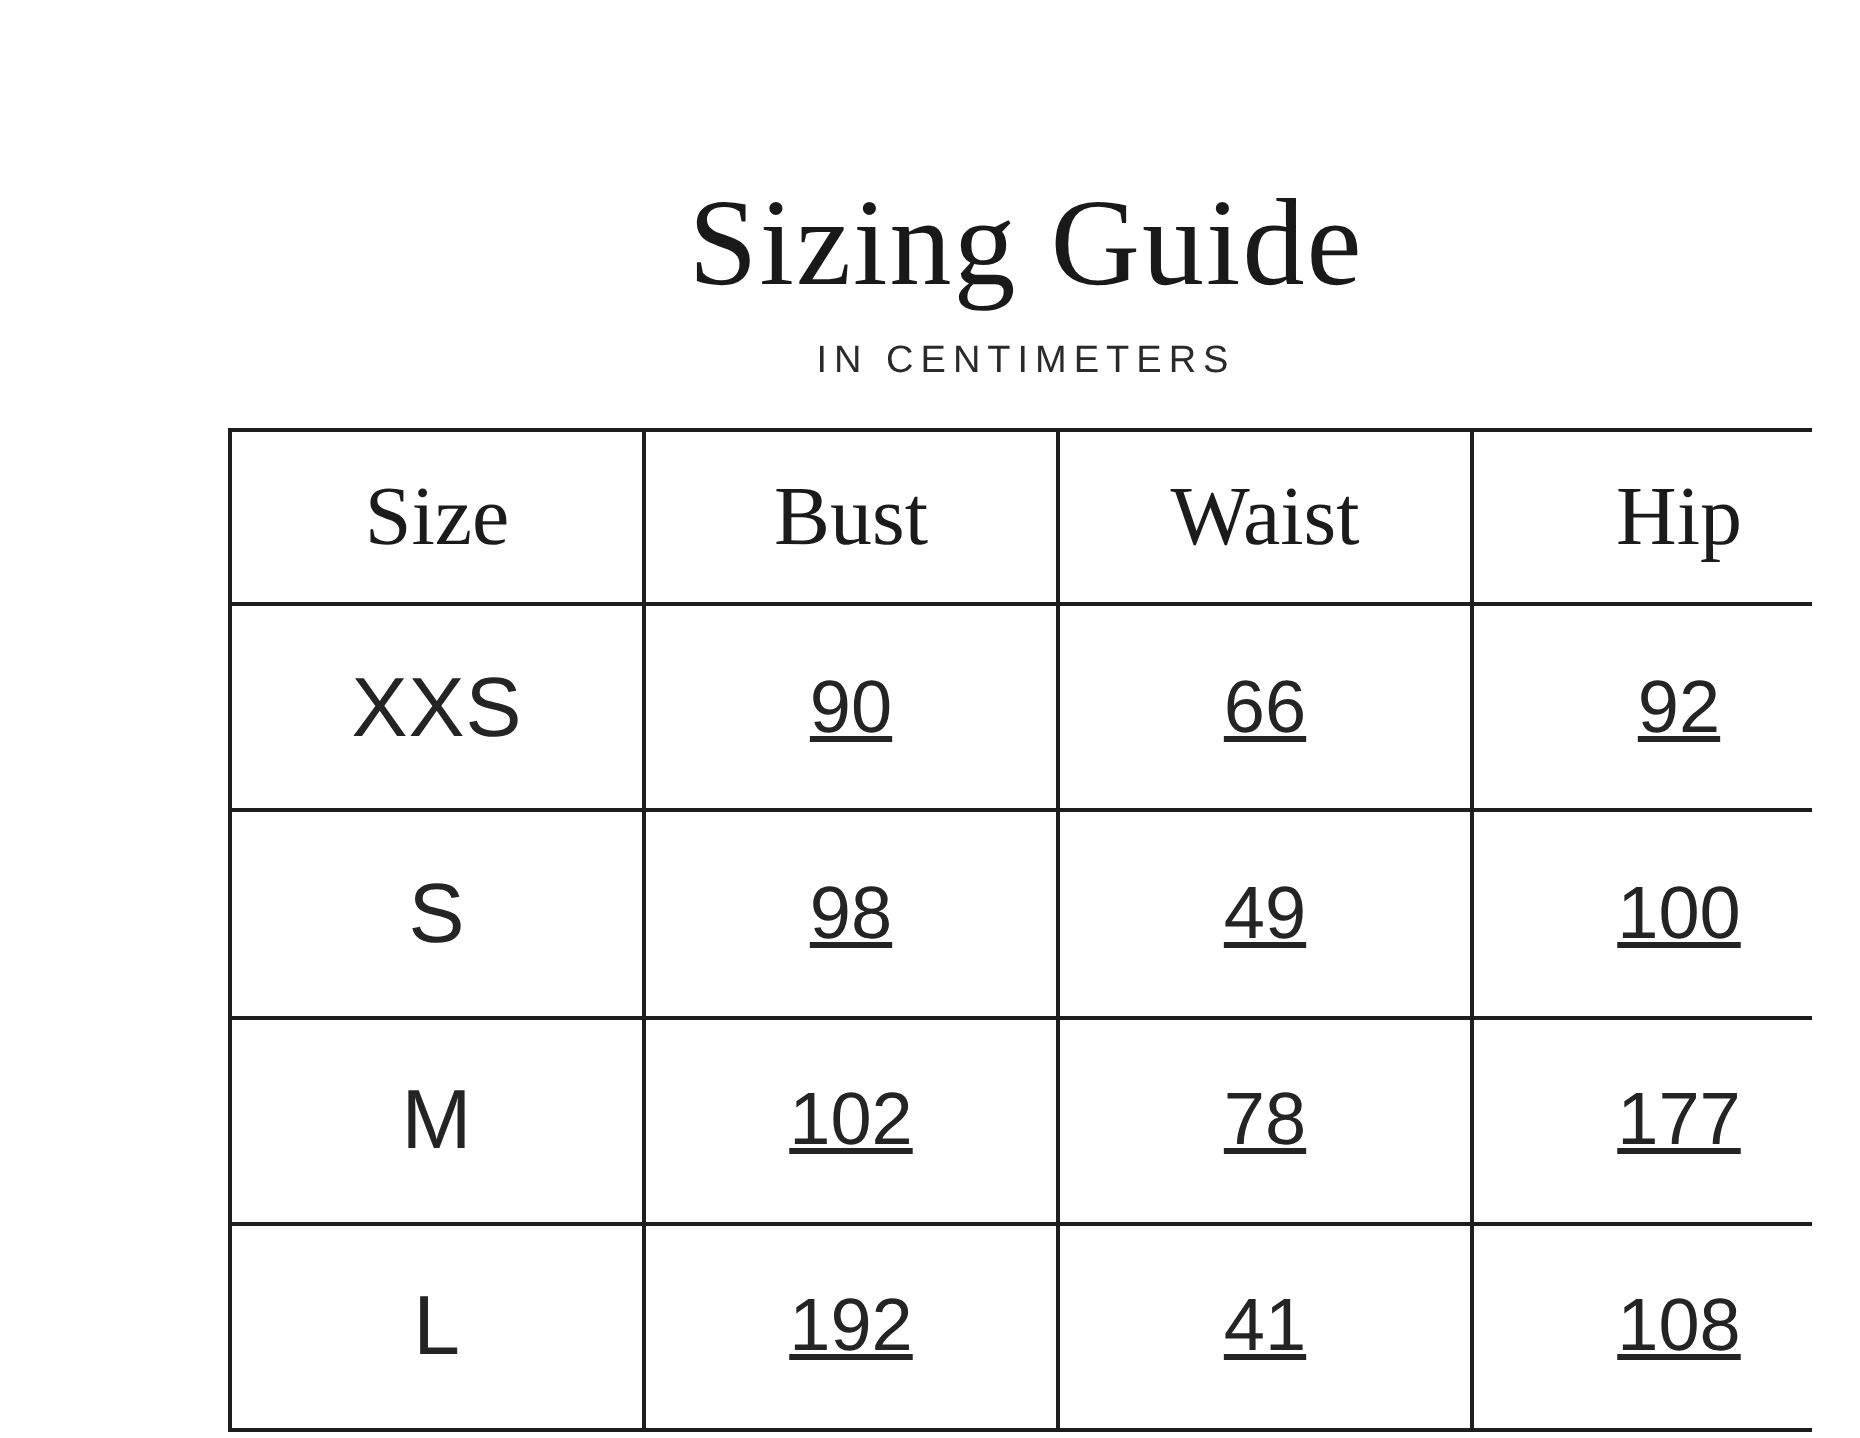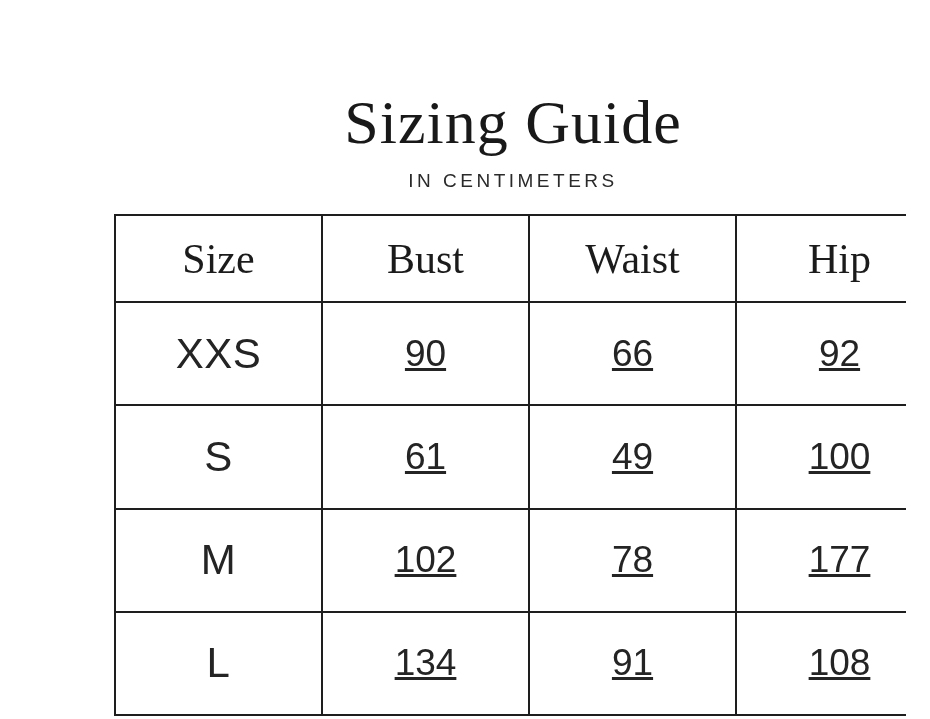--- a/index.html
+++ b/index.html
@@ -114,32 +114,32 @@
     </thead>
     <tbody>
       <tr>
         <td class="size-col">XXS</td>
         <td class="num-col">90</td>
         <td class="num-col">66</td>
         <td class="num-col">92</td>
       </tr>
       <tr>
         <td class="size-col">S</td>
-        <td class="num-col">61</td>
+        <td class="num-col">98</td>
         <td class="num-col">49</td>
         <td class="num-col">100</td>
       </tr>
       <tr>
         <td class="size-col">M</td>
         <td class="num-col">102</td>
         <td class="num-col">78</td>
         <td class="num-col">177</td>
       </tr>
       <tr>
         <td class="size-col">L</td>
-        <td class="num-col">134</td>
-        <td class="num-col">91</td>
+        <td class="num-col">192</td>
+        <td class="num-col">41</td>
         <td class="num-col">108</td>
       </tr>
     </tbody>
   </table>
 
 </div>
 
 </body></html>

